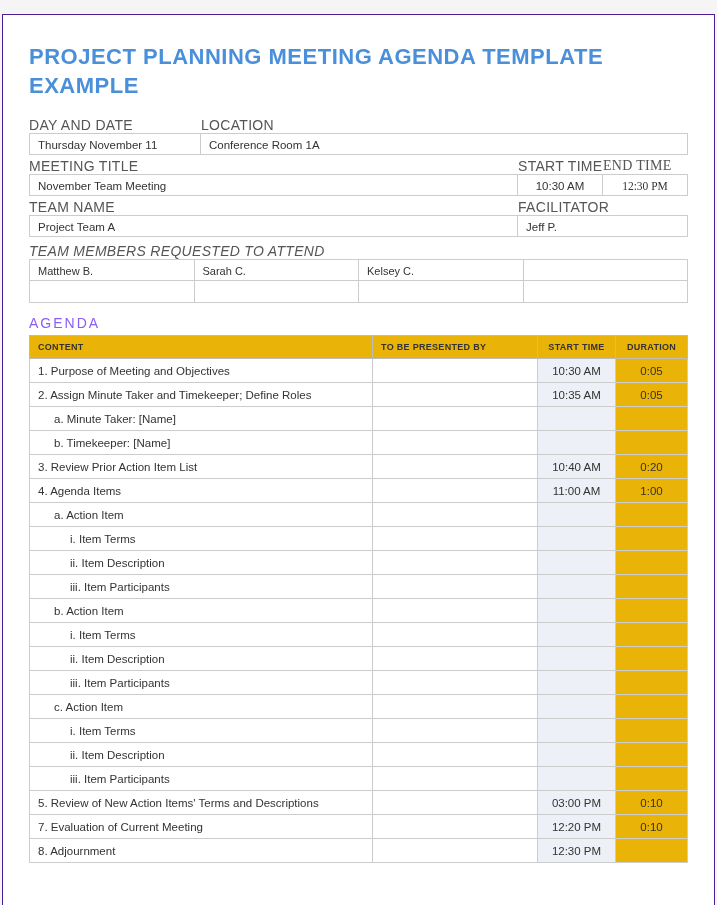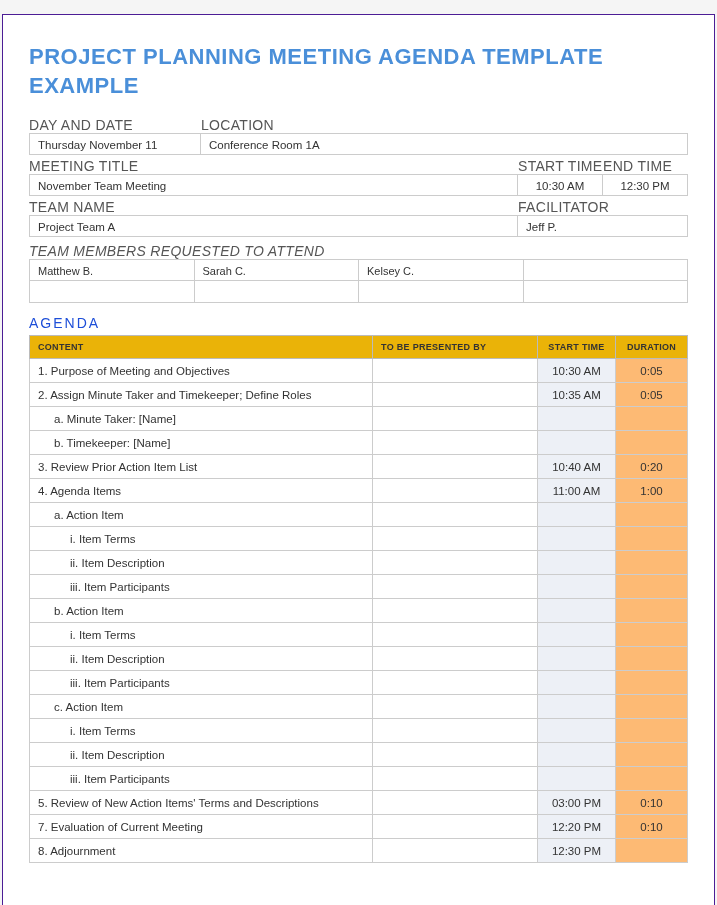--- a/index.html
+++ b/index.html
@@ -65,21 +65,21 @@
       line-height: 14px;
       flex: 1;
     }
     .members-row .member-cell:not(:first-child) {
       border-left: none;
     }
     .members-row.second-row .member-cell {
       border-top: none;
     }
     .section-title {
-      color: #1d4ed8;
+      color: #8b5cf6;
       font-size: 14px;
       letter-spacing: 2px;
       margin: 12px 0 4px 0;
       font-weight: 400;
     }
     table.agenda {
       width: 100%;
       border-collapse: collapse;
       font-size: 11.5px;
     }
@@ -101,21 +101,21 @@
       padding: 4px 8px;
       height: 24px;
       color: #333;
     }
     table.agenda td.time-cell {
       background: #edf0f6;
       text-align: center;
       width: 78px;
     }
     table.agenda td.dur-cell {
-      background: #fdba74;
+      background: #eab308;
       text-align: center;
       width: 72px;
     }
     table.agenda td.presenter-cell {
       width: 165px;
     }
     .indent-1 { padding-left: 24px !important; }
     .indent-2 { padding-left: 40px !important; }
   </style>
 </head>
@@ -138,21 +138,21 @@
 
   <div class="info-row">
     <div class="info-cell" style="flex: 1;">
       <div class="info-label">MEETING TITLE</div>
       <div class="info-value">November Team Meeting</div>
     </div>
     <div class="info-cell" style="width: 85px;">
       <div class="info-label">START TIME</div>
       <div class="info-value" style="text-align:center;">10:30 AM</div>
     </div>
-    <div class="info-cell" style="width: 85px;">
+    <div class="info-cell" style="width: 85px; font-family: Liberation Serif, serif;">
       <div class="info-label">END TIME</div>
       <div class="info-value" style="text-align:center;">12:30 PM</div>
     </div>
   </div>
 
   <div class="info-row">
     <div class="info-cell" style="flex: 1;">
       <div class="info-label">TEAM NAME</div>
       <div class="info-value">Project Team A</div>
     </div>

